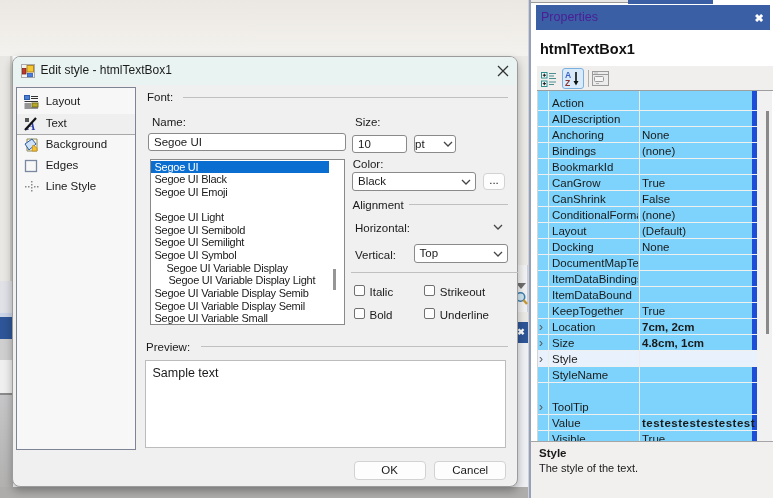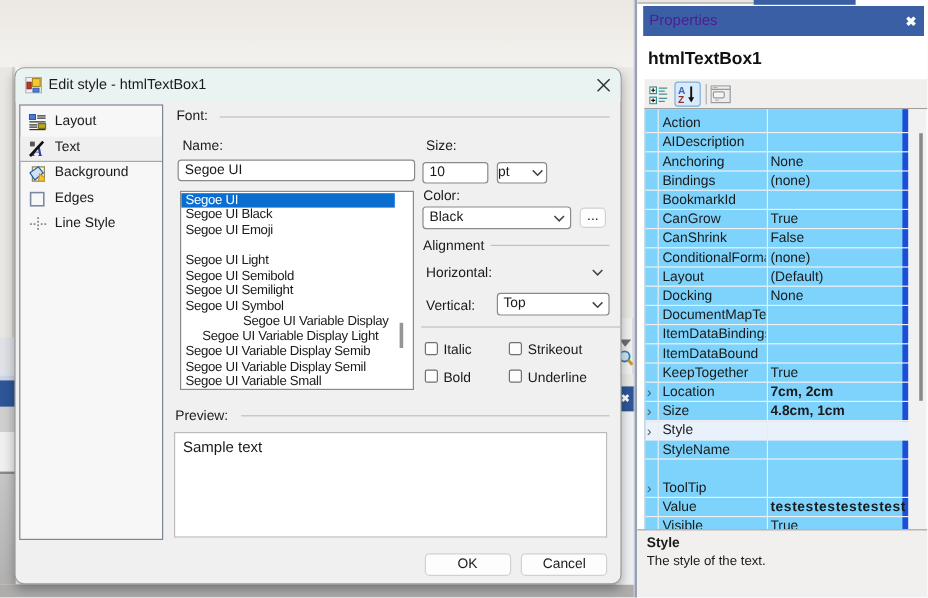--- a/index.html
+++ b/index.html
@@ -263,21 +263,21 @@
     </svg>
 
   <div class="abs" style="left:136.5px;top:102.2px;width:195.5px;height:166.6px;background:#fff;border:1px solid #8a8a8a;overflow:hidden" id="fontlist">
       <div style="position:absolute;left:0;top:1px;width:178px;height:12.62px;font-size:11px;letter-spacing:-0.25px;line-height:12.7px;padding-left:4px;white-space:nowrap;overflow:hidden;background:#0a6ed1;color:#fff;">Segoe UI</div>
       <div style="position:absolute;left:0;top:13.62px;width:190px;height:12.62px;font-size:11px;letter-spacing:-0.25px;line-height:12.7px;padding-left:4px;white-space:nowrap;overflow:hidden;">Segoe UI Black</div>
       <div style="position:absolute;left:0;top:26.24px;width:190px;height:12.62px;font-size:11px;letter-spacing:-0.25px;line-height:12.7px;padding-left:4px;white-space:nowrap;overflow:hidden;">Segoe UI Emoji</div>
       <div style="position:absolute;left:0;top:51.48px;width:190px;height:12.62px;font-size:11px;letter-spacing:-0.25px;line-height:12.7px;padding-left:4px;white-space:nowrap;overflow:hidden;">Segoe UI Light</div>
       <div style="position:absolute;left:0;top:64.1px;width:190px;height:12.62px;font-size:11px;letter-spacing:-0.25px;line-height:12.7px;padding-left:4px;white-space:nowrap;overflow:hidden;">Segoe UI Semibold</div>
       <div style="position:absolute;left:0;top:76.72px;width:190px;height:12.62px;font-size:11px;letter-spacing:-0.25px;line-height:12.7px;padding-left:4px;white-space:nowrap;overflow:hidden;">Segoe UI Semilight</div>
       <div style="position:absolute;left:0;top:89.33999999999999px;width:190px;height:12.62px;font-size:11px;letter-spacing:-0.25px;line-height:12.7px;padding-left:4px;white-space:nowrap;overflow:hidden;">Segoe UI Symbol</div>
-      <div style="position:absolute;left:0;top:101.96px;width:190px;height:12.62px;font-size:11px;letter-spacing:-0.25px;line-height:12.7px;padding-left:16px;white-space:nowrap;overflow:hidden;margin-left:36px;">Segoe UI Variable Display</div>
+      <div style="position:absolute;left:0;top:101.96px;width:190px;height:12.62px;font-size:11px;letter-spacing:-0.25px;line-height:12.7px;padding-left:16px;white-space:nowrap;overflow:hidden;">Segoe UI Variable Display</div>
       <div style="position:absolute;left:0;top:114.58px;width:190px;height:12.62px;font-size:11px;letter-spacing:-0.25px;line-height:12.7px;padding-left:18px;white-space:nowrap;overflow:hidden;">Segoe UI Variable Display Light</div>
       <div style="position:absolute;left:0;top:127.19999999999999px;width:190px;height:12.62px;font-size:11px;letter-spacing:-0.25px;line-height:12.7px;padding-left:4px;white-space:nowrap;overflow:hidden;">Segoe UI Variable Display Semib</div>
       <div style="position:absolute;left:0;top:139.82px;width:190px;height:12.62px;font-size:11px;letter-spacing:-0.25px;line-height:12.7px;padding-left:4px;white-space:nowrap;overflow:hidden;">Segoe UI Variable Display Semil</div>
       <div style="position:absolute;left:0;top:152.44px;width:190px;height:12.62px;font-size:11px;letter-spacing:-0.25px;line-height:12.7px;padding-left:4px;white-space:nowrap;overflow:hidden;">Segoe UI Variable Small</div>
     </div>
   <div class="abs" style="left:320px;top:212px;width:2.5px;height:21px;background:#969696"></div>
 
   <div class="abs lbl" style="left:339.7px;top:100.5px">Color:</div>
   <div class="abs inp" style="left:339px;top:115.5px;width:124px;height:18.5px;line-height:17px;padding-left:5px">Black</div>
   <svg class="chev" style="left:448px;top:122px" viewBox="0 0 10 6">

